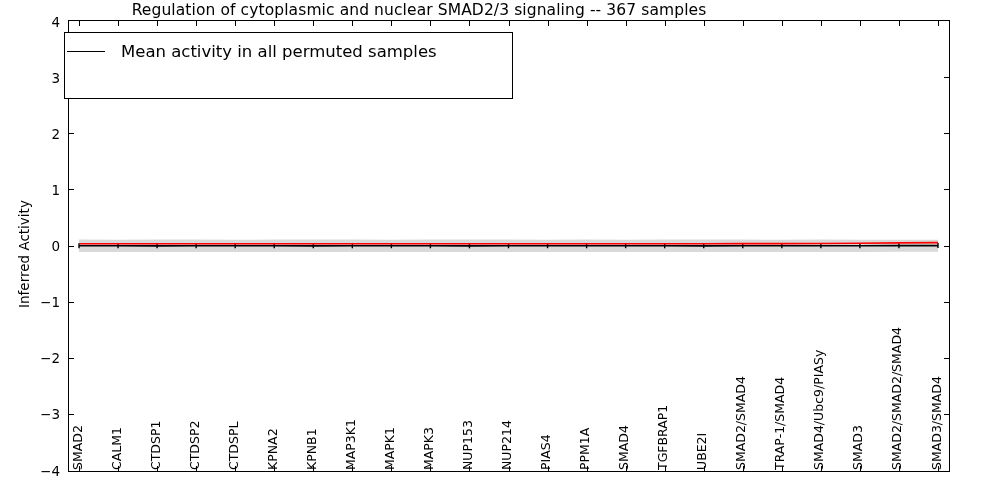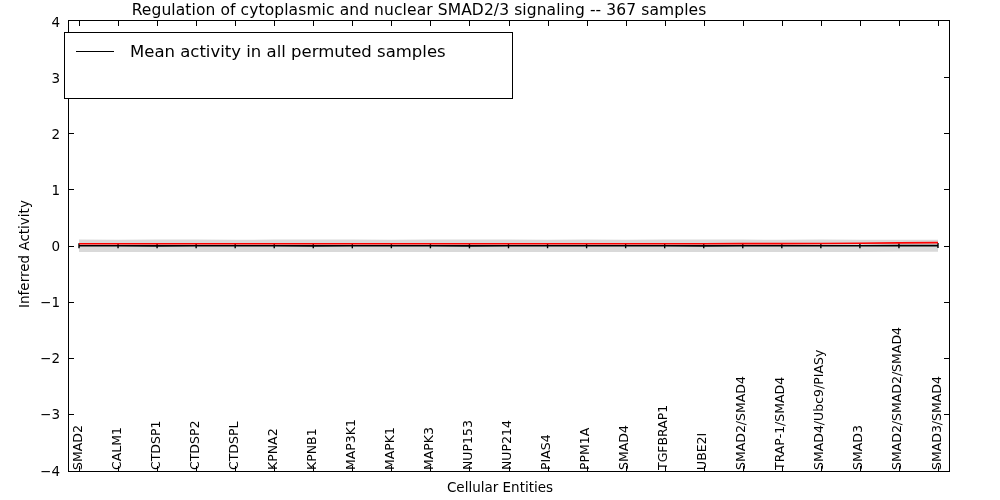--- a/index.html
+++ b/index.html
@@ -133,21 +133,21 @@
     top: 32px;
     width: 449px;
     height: 67px;
     border: 1.3px solid #000000;
     background: #ffffff;
     box-sizing: border-box;
     z-index: 12;
   }
   .legend-row {
     position: absolute;
-    left: 11px;
+    left: 2px;
     height: 28px;
     display: flex;
     align-items: center;
     white-space: nowrap;
   }
   .legend-row.r0 { top: 4px; }
   .legend-row.r1 { top: 33px; }
   .legend-swatch {
     width: 38px;
     height: 0;
@@ -277,21 +277,20 @@
       <div class="xtick-mark top" style="left: 751.864px;"></div>
       <div class="xtick-mark" style="left: 790.909px;"></div>
       <div class="xtick-mark top" style="left: 790.909px;"></div>
       <div class="xtick-mark" style="left: 829.955px;"></div>
       <div class="xtick-mark top" style="left: 829.955px;"></div>
       <div class="xtick-mark" style="left: 869px;"></div>
       <div class="xtick-mark top" style="left: 869px;"></div>
     </div>
 
   <div class="x-axis">
-    <div class="x-axis-title">Cellular Entities</div>
   <div class="xtick-text" style="left: 84.5px;">SMAD2</div>
       <div class="xtick-text" style="left: 123.545px;">CALM1</div>
       <div class="xtick-text" style="left: 162.591px;">CTDSP1</div>
       <div class="xtick-text" style="left: 201.636px;">CTDSP2</div>
       <div class="xtick-text" style="left: 240.682px;">CTDSPL</div>
       <div class="xtick-text" style="left: 279.727px;">KPNA2</div>
       <div class="xtick-text" style="left: 318.773px;">KPNB1</div>
       <div class="xtick-text" style="left: 357.818px;">MAP3K1</div>
       <div class="xtick-text" style="left: 396.864px;">MAPK1</div>
       <div class="xtick-text" style="left: 435.909px;">MAPK3</div>

